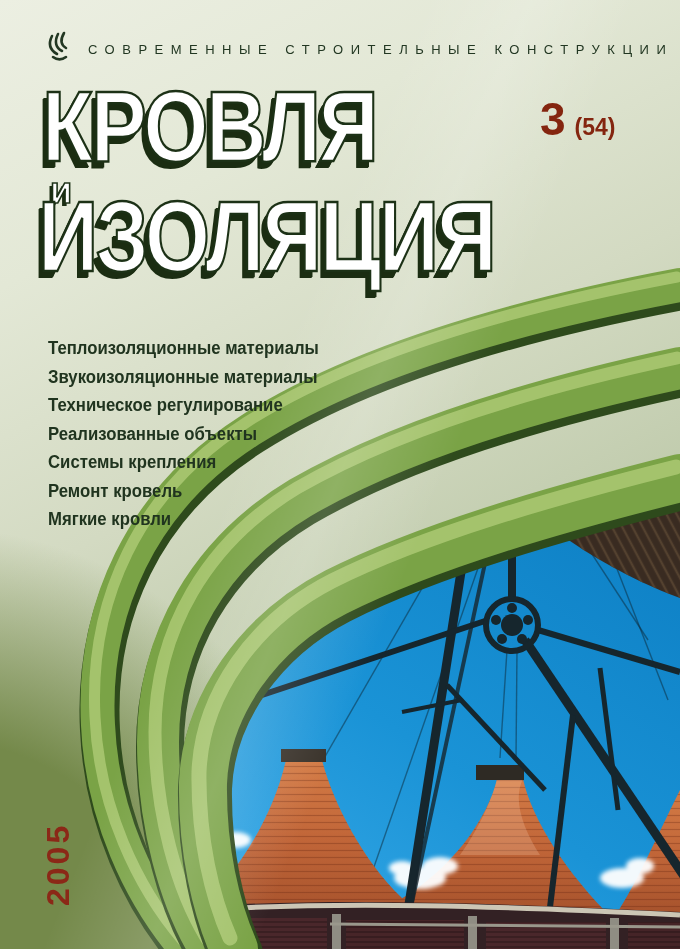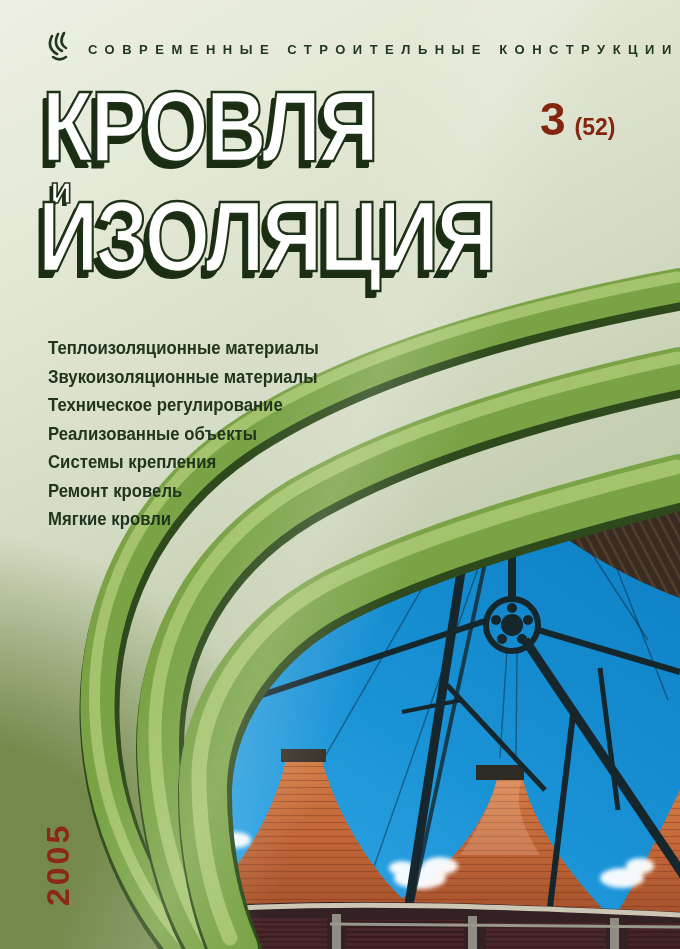--- a/index.html
+++ b/index.html
@@ -8,21 +8,21 @@
     font-family:"Liberation Sans","DejaVu Sans",sans-serif;
     background:
       radial-gradient(ellipse 640px 760px at -60px 1060px, #74894a 0%, #74894a 42%, rgba(116,137,74,0) 70%),
       linear-gradient(152deg,#ecefe2 0%,#e3e8d6 22%,#d3dac2 45%,#bcc8a8 68%,#a7b68f 88%,#9cab84 100%);
   }
   .sheen{position:absolute;inset:0;z-index:2;pointer-events:none;
     background:linear-gradient(112deg,rgba(255,255,255,0) 40%,rgba(255,255,255,.16) 50%,rgba(255,255,255,0) 60%);}
   svg.art{position:absolute;left:0;top:0;z-index:1;}
 
   .publine{position:absolute;left:88px;top:42px;z-index:3;
-    font-size:13px;font-weight:700;letter-spacing:7.5px;color:#223722;white-space:nowrap;}
+    font-size:13px;font-weight:400;letter-spacing:7.5px;color:#223722;white-space:nowrap;}
   .logo{position:absolute;left:44px;top:30px;z-index:3;}
 
   .issue{position:absolute;left:540px;top:92px;z-index:3;display:flex;align-items:baseline;gap:10px;color:#84250f;}
   .issue .num{font-size:46px;font-weight:800;letter-spacing:-1px;}
   .issue .series{font-size:23px;font-weight:700;}
 
   .bigtitle{position:absolute;z-index:3;color:#ffffff;font-weight:700;
     font-size:100px;line-height:100px;letter-spacing:-3px;white-space:nowrap;
     transform:scaleX(.84);transform-origin:left top;
     -webkit-text-stroke:2.5px #1c3116;
@@ -189,21 +189,21 @@
       <path d="M14,4 C10,12 12,18 18,21"></path>
       <path d="M20,3 C16,10 17,15 22,18"></path>
       <path d="M9,27 C13,30 18,30 22,27"></path>
     </g>
   </svg>
 
   <div class="publine">СОВРЕМЕННЫЕ СТРОИТЕЛЬНЫЕ КОНСТРУКЦИИ</div>
 
   <div class="issue">
     <span class="num">3</span>
-    <span class="series">(52)</span>
+    <span class="series">(54)</span>
   </div>
 
   <div class="bigtitle t1">КРОВЛЯ</div>
   <div class="conj">и</div>
   <div class="bigtitle t2">ИЗОЛЯЦИЯ</div>
 
   <ul class="topics">
     <li>Теплоизоляционные материалы</li>
     <li>Звукоизоляционные материалы</li>
     <li>Техническое регулирование</li>

